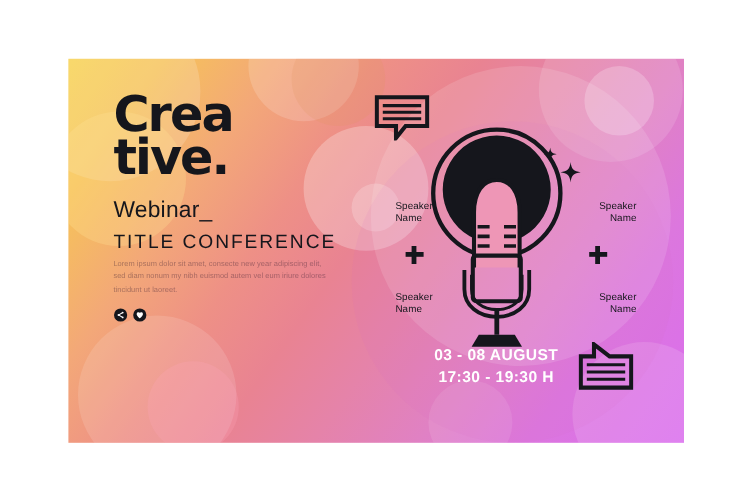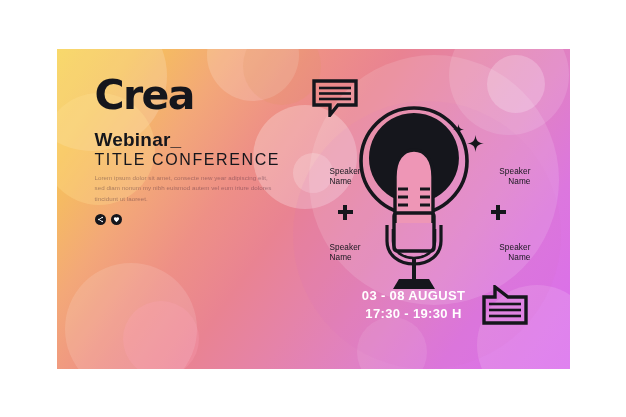--- a/index.html
+++ b/index.html
@@ -103,26 +103,27 @@
     font-size: 41px;
     line-height: 0.88;
     letter-spacing: -1.6px;
     color: #15161c;
   }
   .headline .l2 { display: block; }
 
   .webinar {
     margin-top: 16px;
     font-size: 19px;
-    font-weight: 700;
+    font-weight: 400;
     letter-spacing: 0.2px;
     color: #15161c;
   }
 
   .conf-title {
+    margin-top: 7px;
     font-size: 16px;
     font-weight: 400;
     letter-spacing: 1.6px;
     color: #15161c;
   }
 
   .sub-bold {
     margin-top: 11px;
     font-size: 8.6px;
     font-weight: 700;
@@ -222,20 +223,21 @@
   <div class="bokeh b11"></div>
   <div class="bokeh b12"></div>
   <div class="mic-disc2"></div>
   <div class="mic-disc"></div>
 
   <div class="left-col">
 
 
     <div class="headline">
       <span>Crea</span>
+      <span class="l2">tive.</span>
     </div>
 
     <div class="webinar">Webinar_</div>
     <div class="conf-title">TITLE CONFERENCE</div>
     <div class="body-copy">Lorem ipsum dolor sit amet, consecte new year adipiscing elit, sed diam nonum my nibh euismod autem vel eum iriure dolores tincidunt ut laoreet.</div>
 
     <div class="social-row">
       <div class="social-btn">
         <svg width="7" height="7" viewBox="0 0 24 24" fill="none" stroke="#ffffff" stroke-width="3" stroke-linecap="round" stroke-linejoin="round">
           <circle cx="18" cy="5" r="2.6" fill="#ffffff" stroke="none"></circle>

